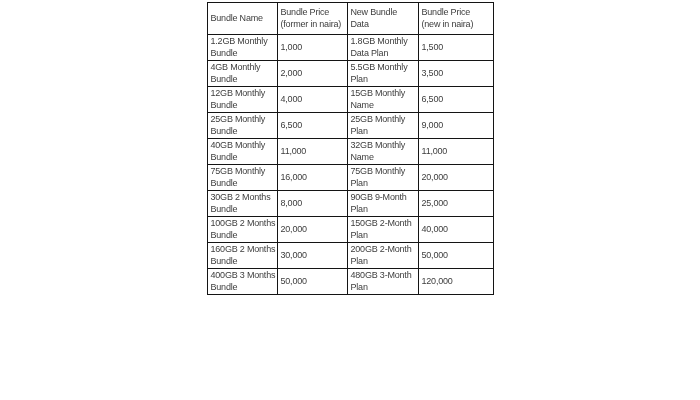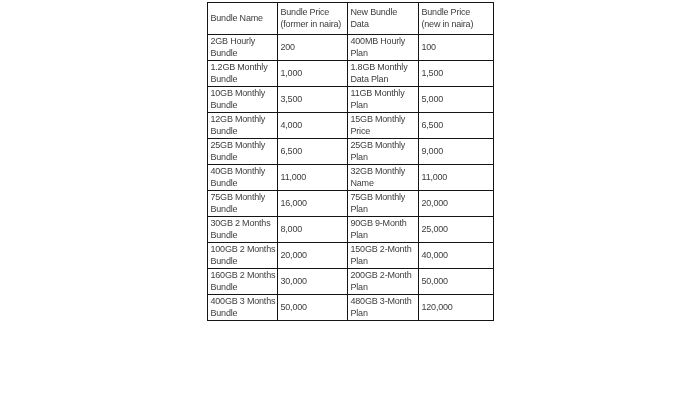--- a/index.html
+++ b/index.html
@@ -65,41 +65,35 @@
         <span class="hline">Data</span>
       </th>
       <th>
         <span class="hline">Bundle Price</span>
         <span class="hline">(new in naira)</span>
       </th>
     </tr>
   </thead>
   <tbody>
       <tr>
-        <td>2GB Hourly Bundle</td>
-        <td>200</td>
-        <td>400MB Hourly Plan</td>
-        <td>100</td>
-      </tr>
-      <tr>
         <td>1.2GB Monthly Bundle</td>
         <td>1,000</td>
         <td>1.8GB Monthly Data Plan</td>
         <td>1,500</td>
       </tr>
       <tr>
-        <td>10GB Monthly Bundle</td>
+        <td>4GB Monthly Bundle</td>
+        <td>2,000</td>
+        <td>5.5GB Monthly Plan</td>
         <td>3,500</td>
-        <td>11GB Monthly Plan</td>
-        <td>5,000</td>
       </tr>
       <tr>
         <td>12GB Monthly Bundle</td>
         <td>4,000</td>
-        <td>15GB Monthly Price</td>
+        <td>15GB Monthly Name</td>
         <td>6,500</td>
       </tr>
       <tr>
         <td>25GB Monthly Bundle</td>
         <td>6,500</td>
         <td>25GB Monthly Plan</td>
         <td>9,000</td>
       </tr>
       <tr>
         <td>40GB Monthly Bundle</td>

